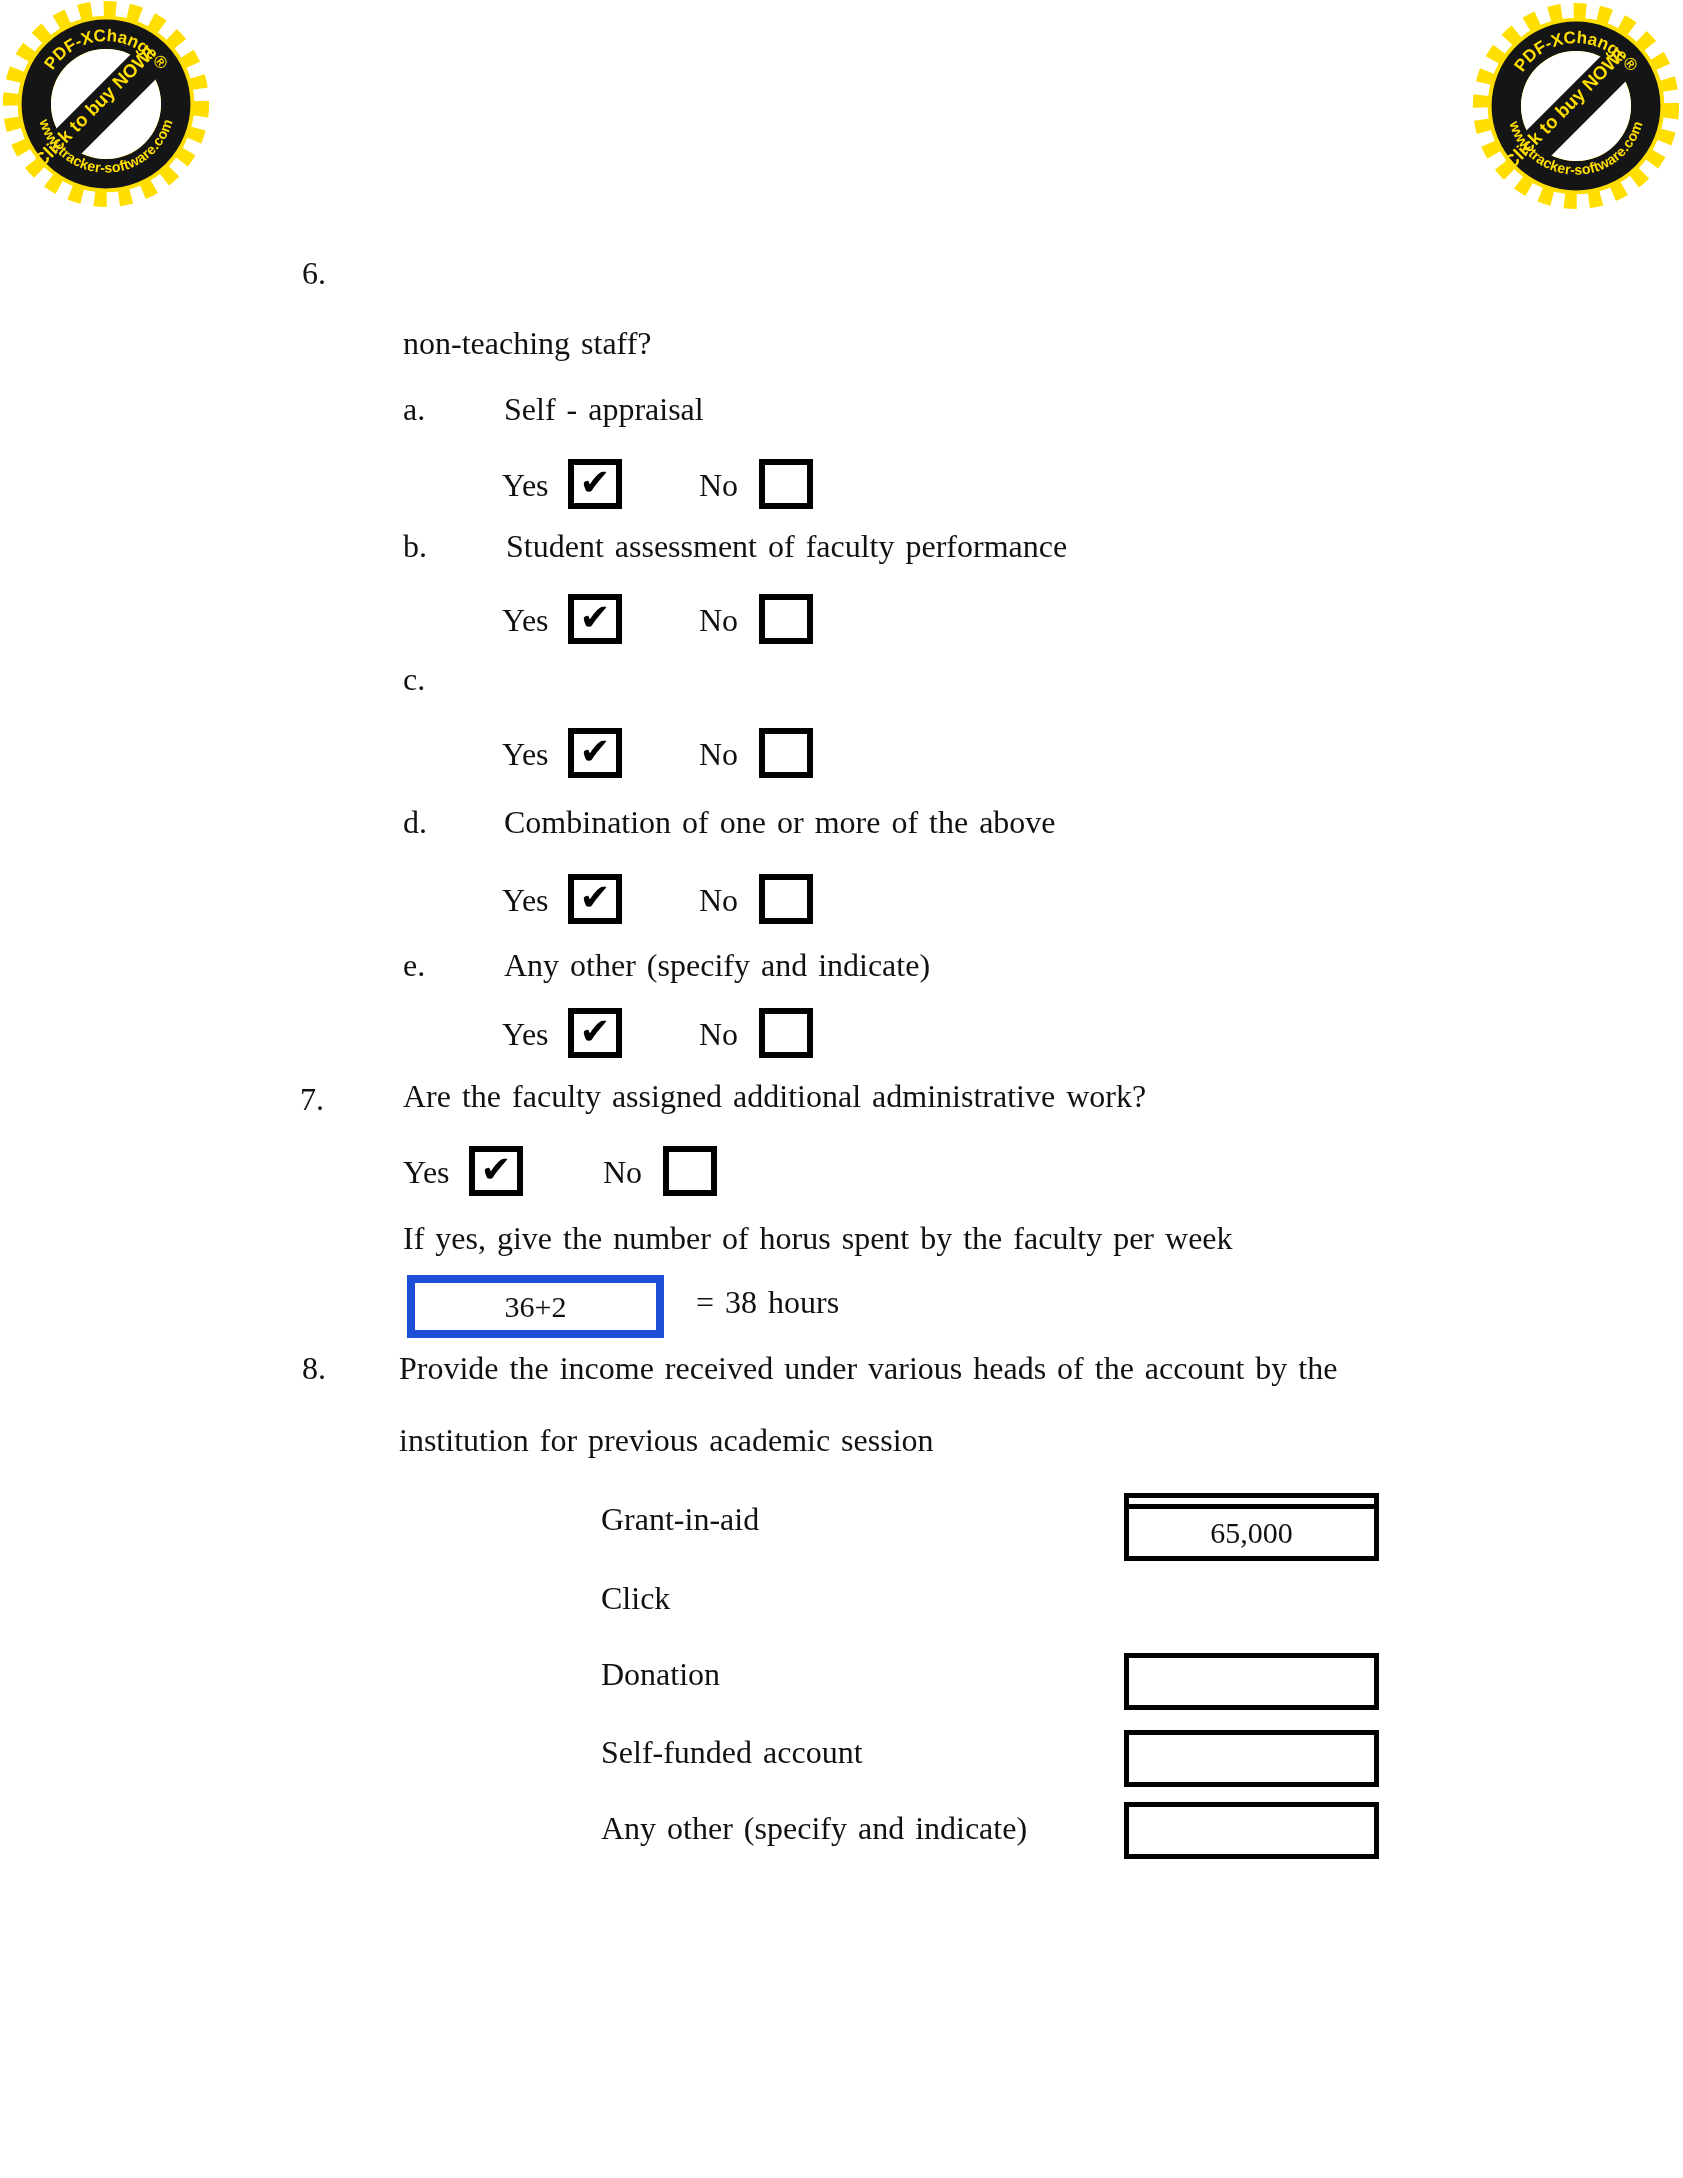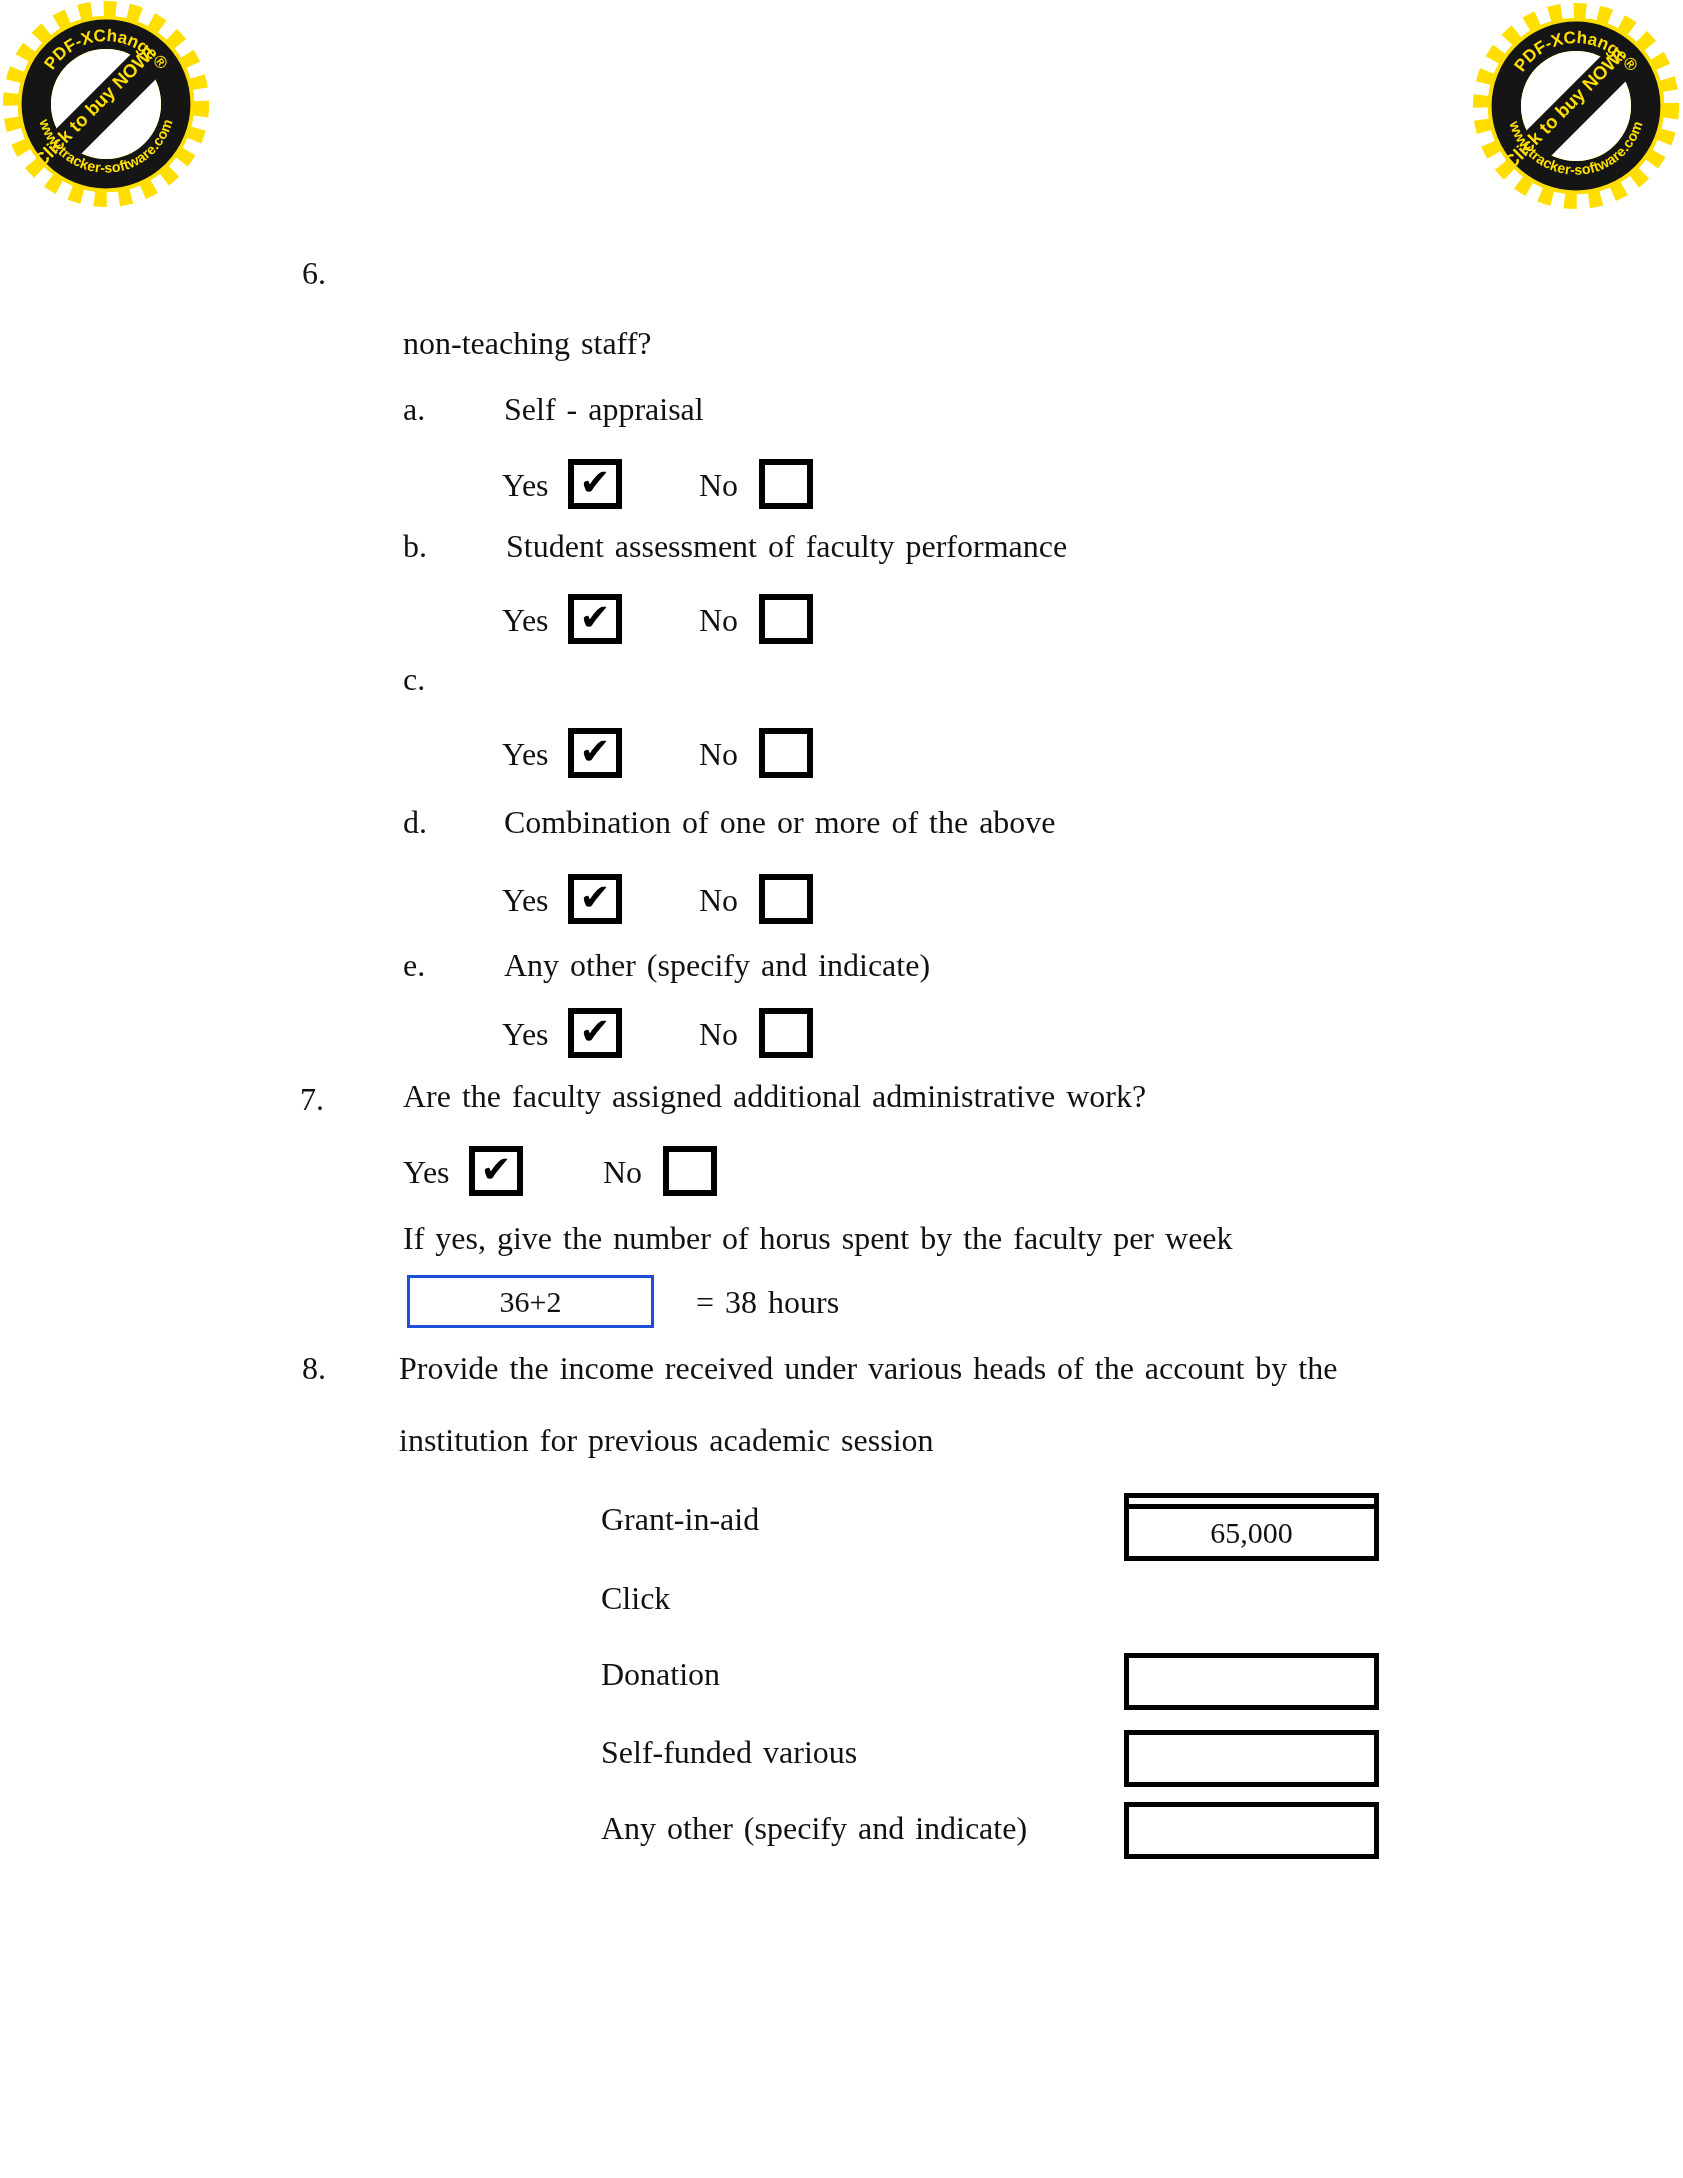--- a/index.html
+++ b/index.html
@@ -13,21 +13,21 @@
     display:flex;align-items:center;justify-content:center;
   }
   .checkmark{
     font-family:"DejaVu Sans",sans-serif;font-size:37px;font-weight:bold;color:#000;
     transform:translateY(-2px);
   }
   .valuebox{
     position:absolute;background:#fff;display:flex;align-items:center;justify-content:center;
     font-size:30px;
   }
-  .hoursbox{width:241px;height:47px;border:3px solid #1d4ed8;}
+  .hoursbox{width:241px;height:47px;border:8px solid #1d4ed8;}
   .incomebox{width:245px;height:47px;border:5px solid #000;}
   .stamp{position:absolute;width:216px;height:216px;}
   .stamp text{font-family:"Liberation Sans","DejaVu Sans",sans-serif;font-weight:bold;}
 </style>
 </head>
 <body>
 
 <div id="page">
 
   <svg class="stamp" style="left:-2px;top:-4px" viewBox="0 0 220 220">
@@ -142,21 +142,21 @@
   <div class="t" style="left:601px;top:1580px">Click</div>
   <div class="valuebox incomebox" style="left:1124px;top:1504px">
     <span>65,000</span>
   </div>
 
   <div class="t" style="left:601px;top:1656px">Donation</div>
   <div class="valuebox incomebox" style="left:1124px;top:1653px">
     <span></span>
   </div>
 
-  <div class="t" style="left:601px;top:1734px">Self-funded various</div>
+  <div class="t" style="left:601px;top:1734px">Self-funded account</div>
   <div class="valuebox incomebox" style="left:1124px;top:1730px">
     <span></span>
   </div>
 
   <div class="t" style="left:601px;top:1810px">Any other (specify and indicate)</div>
   <div class="valuebox incomebox" style="left:1124px;top:1802px">
     <span></span>
   </div>
 
 </div>

